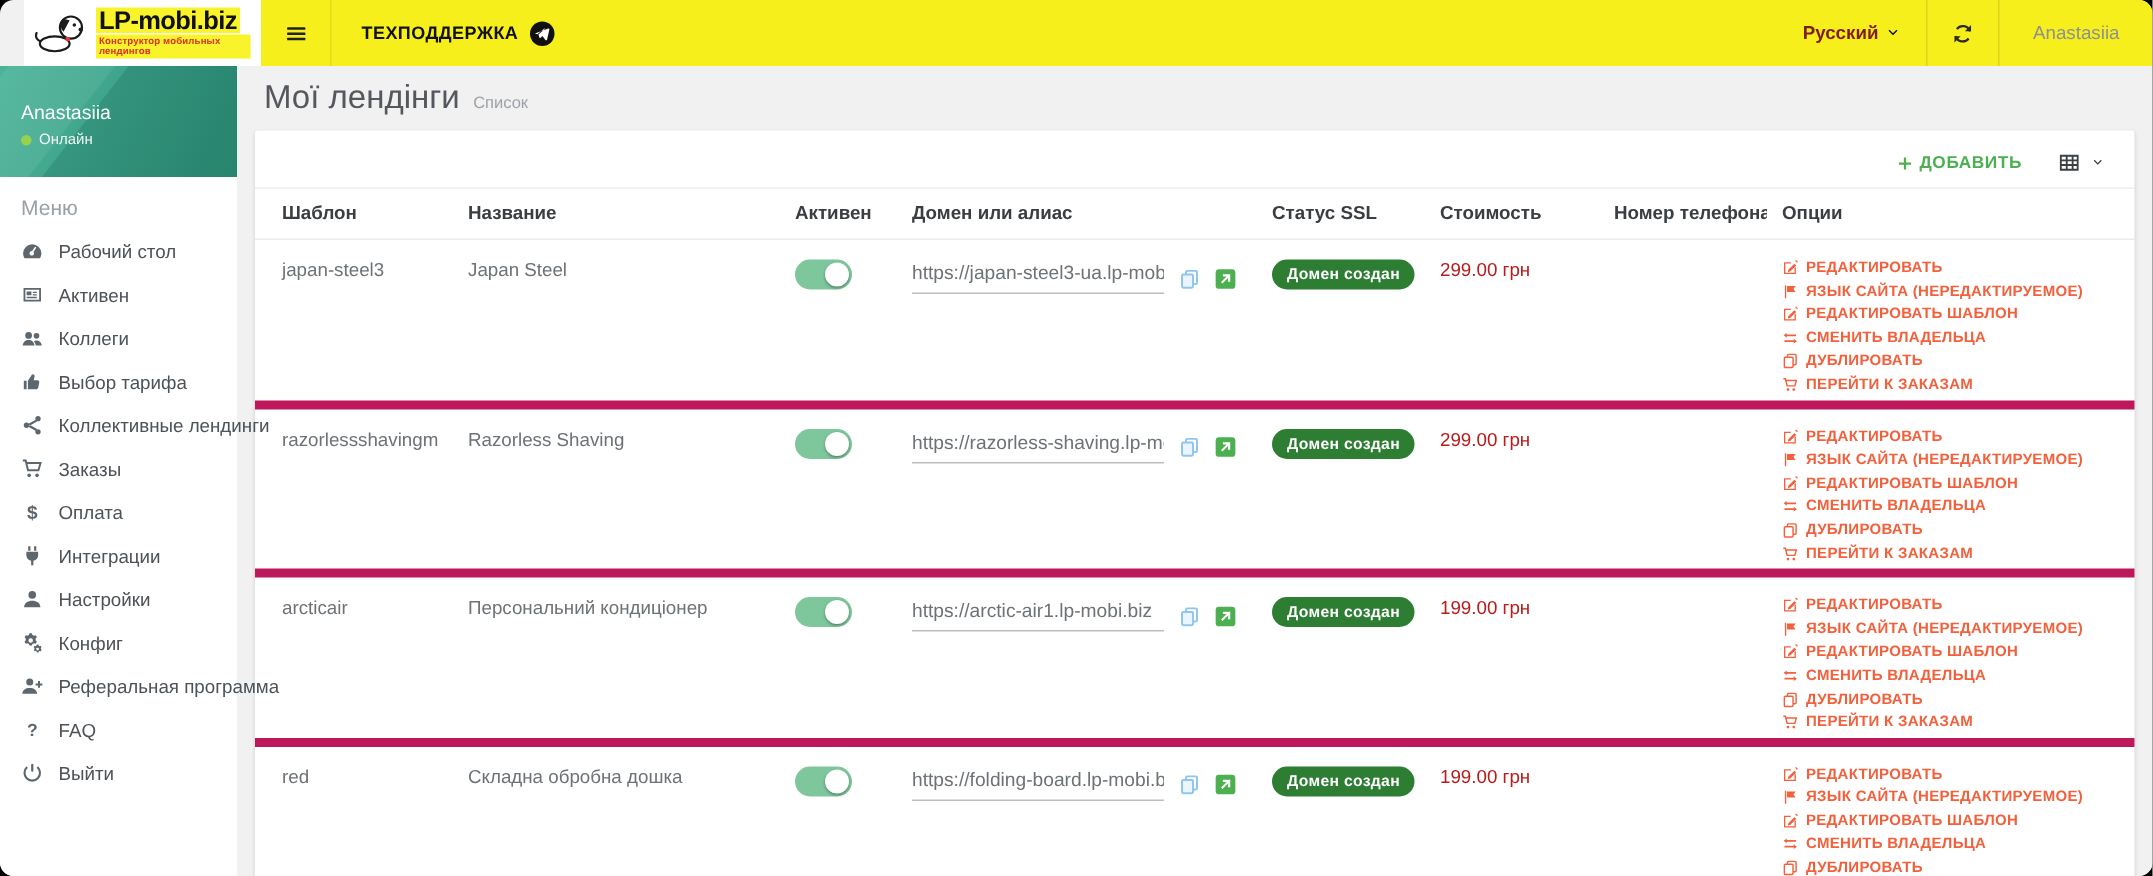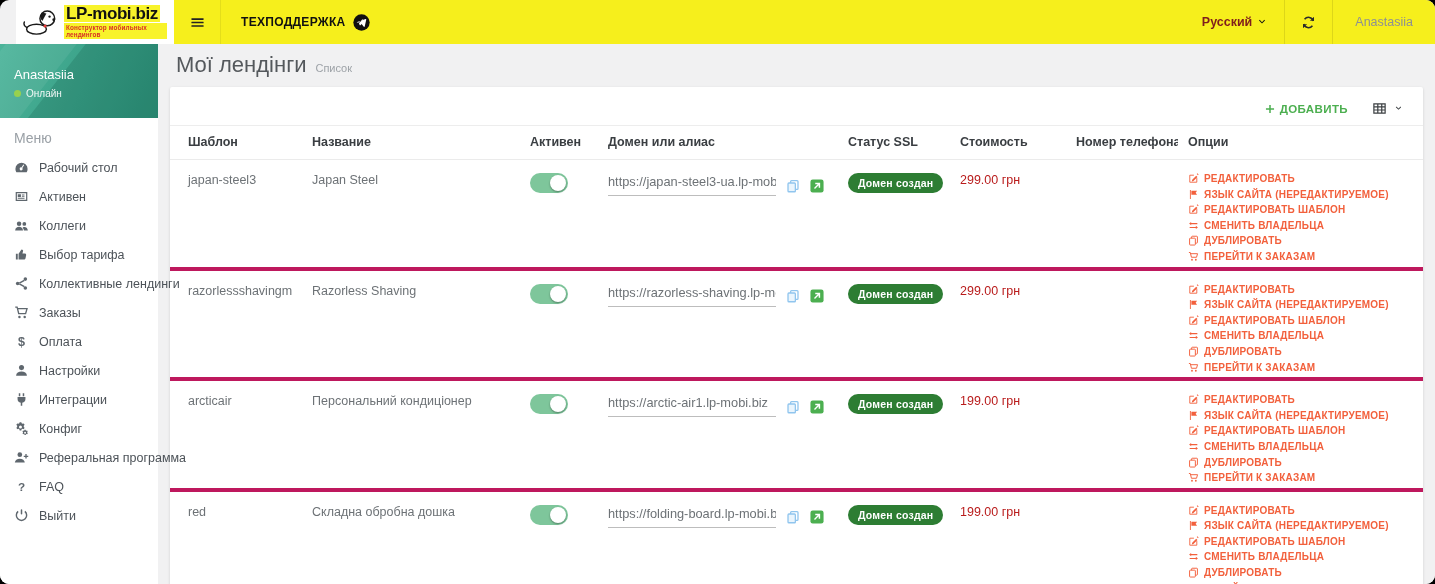--- a/index.html
+++ b/index.html
@@ -49,21 +49,21 @@
   .view-dd{display:flex;align-items:center;gap:7px;color:#3c4043;cursor:pointer;}
   .view-dd .ic-grid{width:15px;height:15px;}
   .view-dd .ic-caret{width:9px;height:9px;color:#3c4043;}
 
   table{width:100%;border-collapse:collapse;table-layout:fixed;}
   th{font-size:12.5px;color:#3a3e42;text-align:left;padding:9px 10px 10px;border-top:1px solid #ededed;border-bottom:1px solid #ebebeb;font-weight:700;white-space:nowrap;overflow:hidden;}
   th:first-child{padding-left:18px;}
   tbody tr{height:103px;}
   td{vertical-align:top;padding:13px 10px 0;box-sizing:border-box;overflow:hidden;}
   td:first-child{padding-left:18px;}
-  tbody tr + tr td{border-top:4px solid #be185d;margin-left:21px;}
+  tbody tr + tr td{border-top:6px solid #be185d;margin-left:21px;}
   .c-template,.c-name{font-size:12.5px;color:#6d7276;}
 
   .toggle{width:38px;height:20px;border-radius:10px;background:#c7c7c7;position:relative;cursor:pointer;margin-top:0px;}
   .toggle.on{background:#7ec69b;}
   .knob{position:absolute;top:2px;left:2px;width:16px;height:16px;border-radius:50%;background:#fff;box-shadow:0 1px 2px rgba(0,0,0,.35);}
   .toggle.on .knob{left:auto;right:2px;}
 
   .domain-wrap{display:flex;align-items:center;gap:10px;}
   .domain-input{width:168px;border:none;border-bottom:1px solid #bdbdbd;font-size:12.8px;color:#6d7276;padding:1px 0 6px;outline:none;background:transparent;font-family:inherit;flex:none;}
   .ic-copy{width:14px;height:14px;color:#90c5ee;cursor:pointer;flex:none;margin-top:2px;}
@@ -216,36 +216,36 @@
   <div class="menu-item">
     <span class="mi-icon" data-icon="dollar-icon">
             <svg viewBox="0 0 16 16">
               <text x="8" y="12.6" text-anchor="middle" font-size="13.5" font-weight="bold" fill="currentColor" font-family="Liberation Sans,sans-serif">$</text>
             </svg>
           </span>
     <span class="mi-label">Оплата</span>
   </div>
 
   <div class="menu-item">
+    <span class="mi-icon" data-icon="plug-icon">
+            <svg viewBox="0 0 16 16">
+              <path fill="currentColor" d="M5.1 1.3h1.6v3.2H5.1zM9.3 1.3h1.6v3.2H9.3zM3.8 5.2h8.4v2.2a4.2 4.2 0 0 1-3.4 4.1v3.2H7.2v-3.2a4.2 4.2 0 0 1-3.4-4.1z"></path>
+            </svg>
+          </span>
+    <span class="mi-label">Интеграции</span>
+  </div>
+
+  <div class="menu-item">
     <span class="mi-icon" data-icon="user-icon">
             <svg viewBox="0 0 16 16">
               <circle cx="8" cy="4.9" r="2.7" fill="currentColor"></circle>
               <path fill="currentColor" d="M2.2 13.6c.25-3 2.6-4.5 5.8-4.5s5.55 1.5 5.8 4.5z"></path>
             </svg>
           </span>
     <span class="mi-label">Настройки</span>
-  </div>
-
-  <div class="menu-item">
-    <span class="mi-icon" data-icon="plug-icon">
-            <svg viewBox="0 0 16 16">
-              <path fill="currentColor" d="M5.1 1.3h1.6v3.2H5.1zM9.3 1.3h1.6v3.2H9.3zM3.8 5.2h8.4v2.2a4.2 4.2 0 0 1-3.4 4.1v3.2H7.2v-3.2a4.2 4.2 0 0 1-3.4-4.1z"></path>
-            </svg>
-          </span>
-    <span class="mi-label">Интеграции</span>
   </div>
 
   <div class="menu-item">
     <span class="mi-icon" data-icon="gears-icon">
             <svg viewBox="0 0 16 16">
               <path fill="currentColor" fill-rule="evenodd" d="M6 1.3h1.8l.3 1.2c.4.1.8.3 1.1.5l1.2-.4.9 1.5-.9.9a3.9 3.9 0 0 1 0 1.3l.9.9-.9 1.5-1.2-.4c-.3.2-.7.4-1.1.5l-.3 1.2H6l-.3-1.2a3.9 3.9 0 0 1-1.1-.5l-1.2.4-.9-1.5.9-.9a3.9 3.9 0 0 1 0-1.3l-.9-.9.9-1.5 1.2.4c.3-.2.7-.4 1.1-.5zm.9 3.5a1.6 1.6 0 1 0 0 3.2 1.6 1.6 0 0 0 0-3.2z"></path>
               <path fill="currentColor" fill-rule="evenodd" d="M11.2 9.3h1.2l.2.8.7.3.7-.3.6 1-.5.6.1.8.5.6-.6 1-.7-.3-.7.3-.2.8h-1.2l-.2-.8-.7-.3-.7.3-.6-1 .5-.6-.1-.8-.5-.6.6-1 .7.3.7-.3zm.6 2.2a1 1 0 1 0 0 2 1 1 0 0 0 0-2z"></path>
             </svg>
           </span>
     <span class="mi-label">Конфиг</span>

